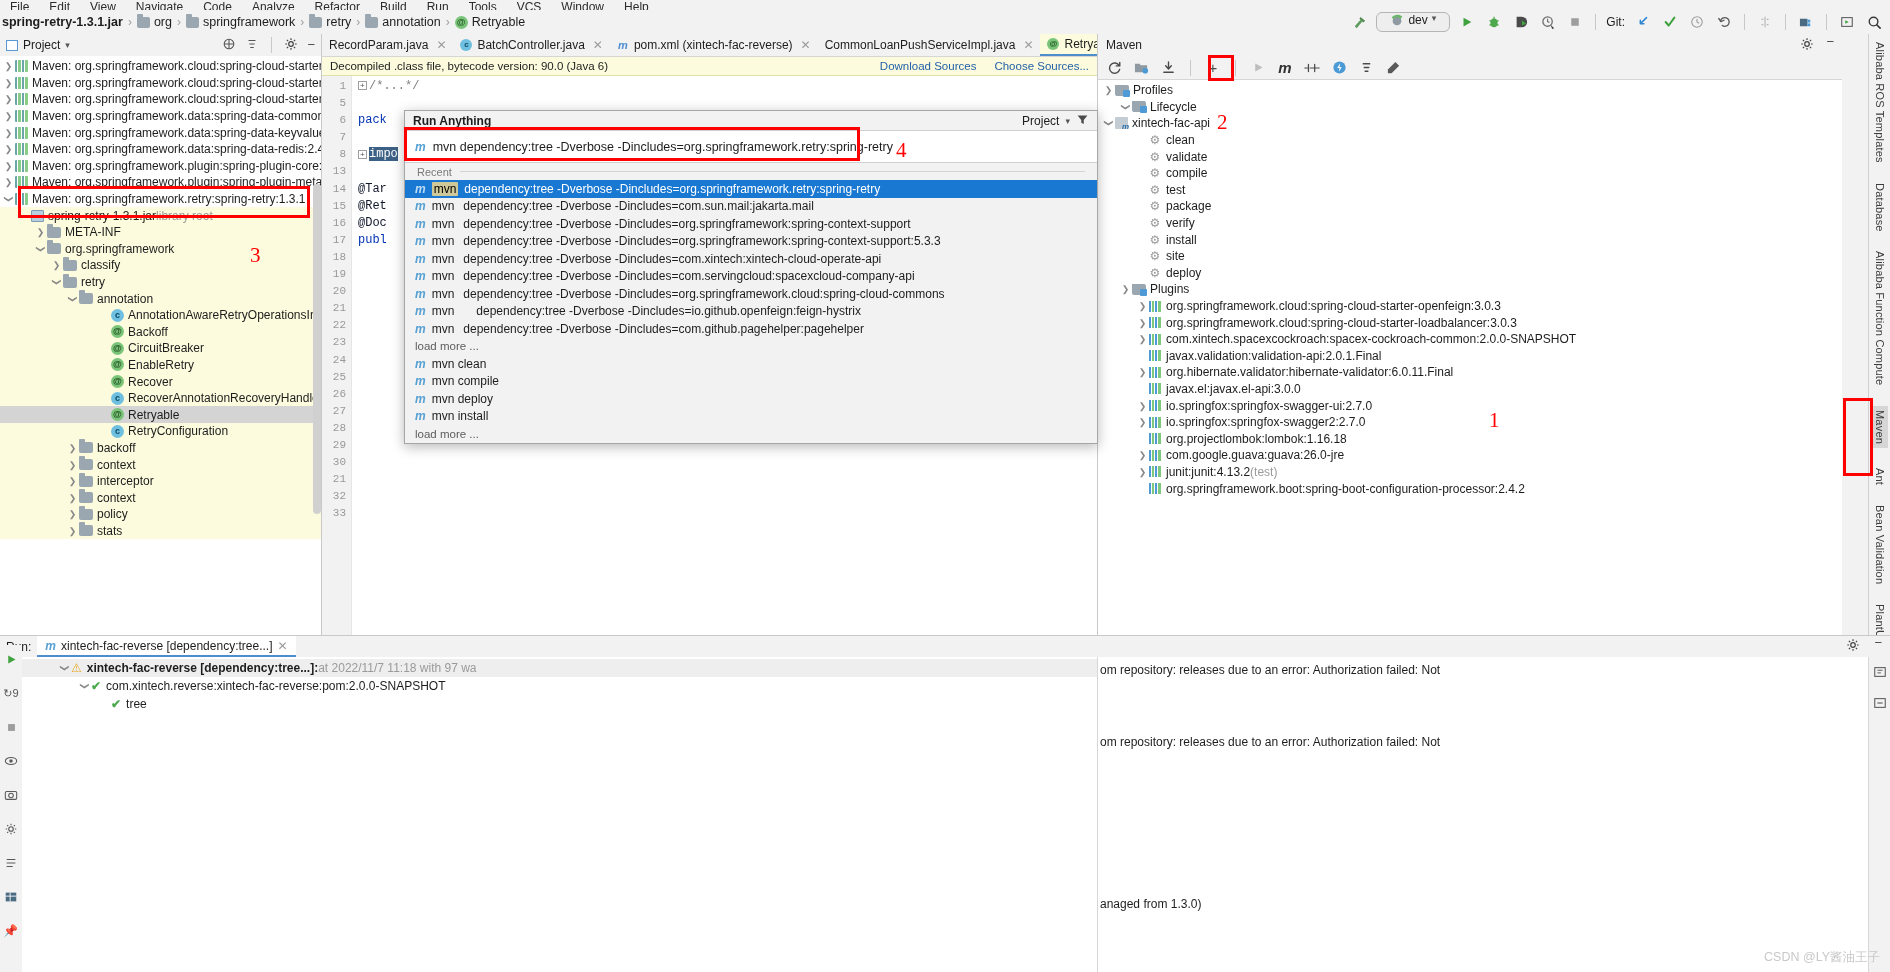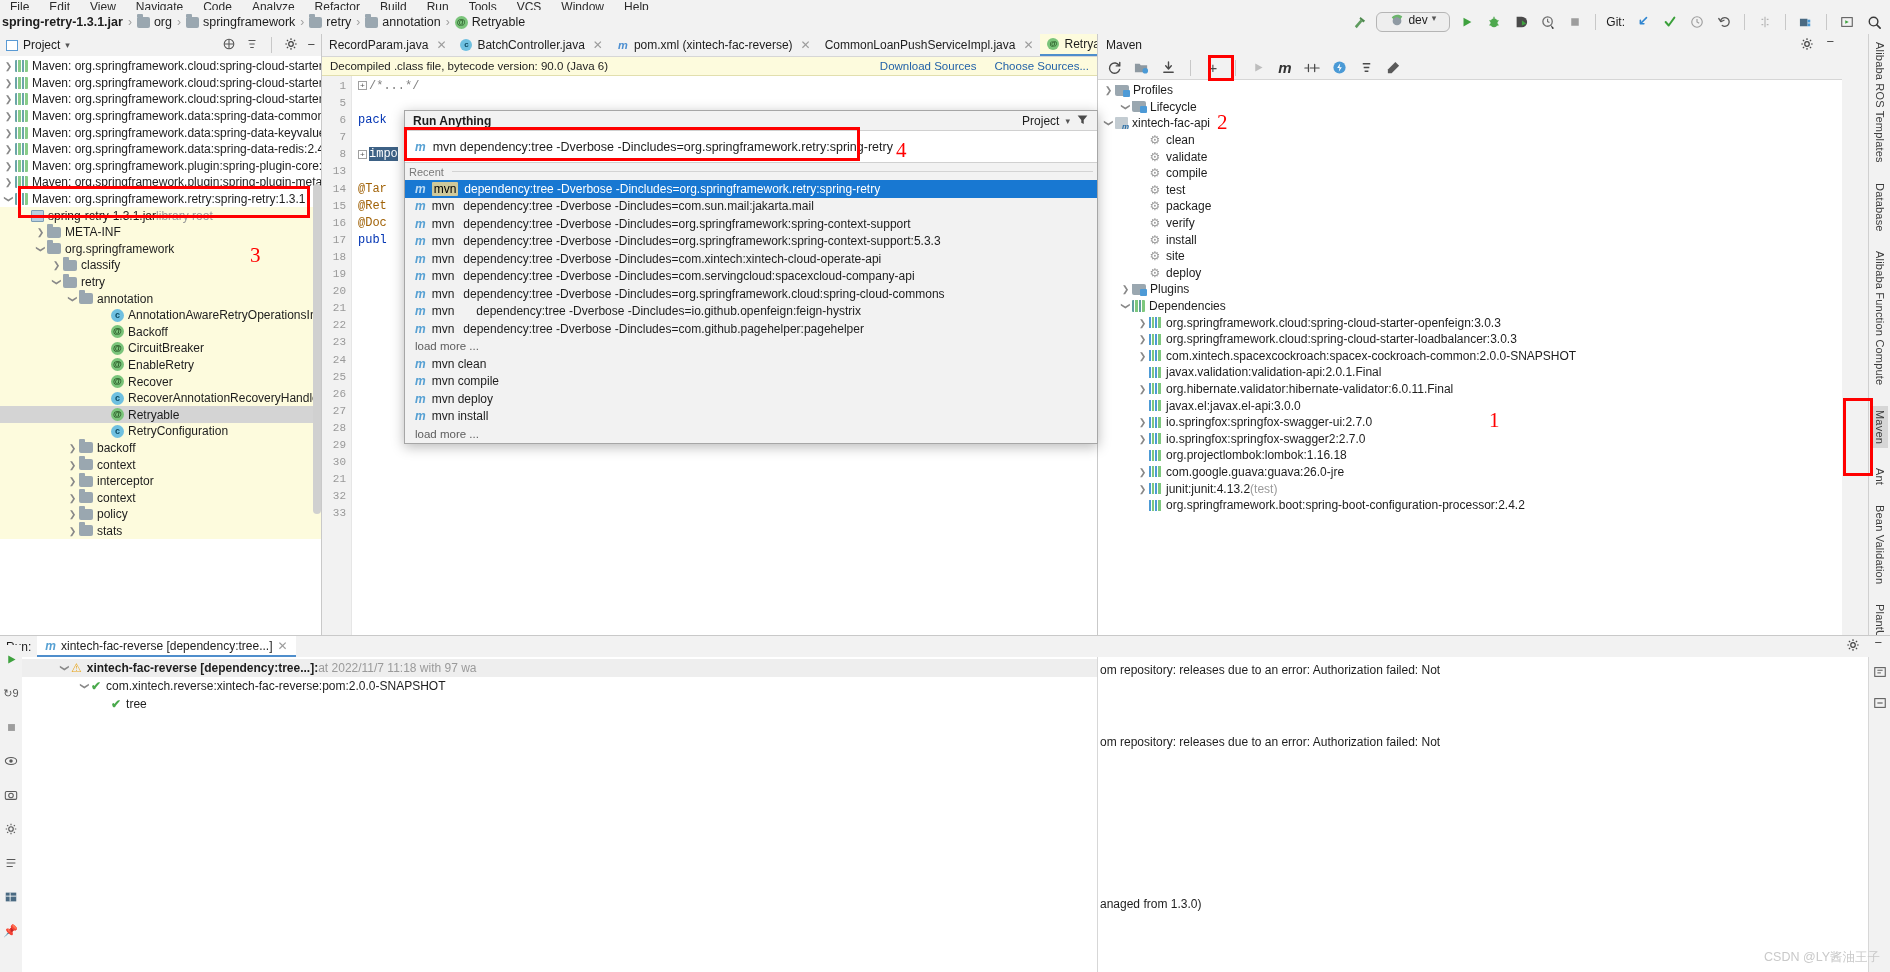--- a/index.html
+++ b/index.html
@@ -161,21 +161,21 @@
     padding-right: 5px; padding-top: 2px; border-right: 1px solid #e6e6e6;
   }
   .gutter div { height: 17.1px; line-height: 17.1px; }
   .code {
     flex: 1; font-family: "Liberation Mono", monospace; font-size: 12px;
     padding-top: 2px; position: relative; overflow: hidden;
   }
   .code .ln { height: 17.1px; line-height: 17.1px; padding-left: 6px; white-space: nowrap; }
   .kw { color: #0033b3; }
   .cmt { color: #808080; }
-  .anno { color: #a16207; }
+  .anno { color: #0f172a; }
   .hl-imp { background: #3d6185; color: #fff; }
   .fold-box {
     display:inline-block; width:9px; height:9px; border:1px solid #a0a0a0;
     font-size:8px; line-height:7px; text-align:center; color:#555; background:#fff;
     margin-right:2px; vertical-align: middle;
   }
 
   
   .run-anything {
     position: absolute; left: 404px; top: 110px; width: 694px;
@@ -187,21 +187,21 @@
     font-weight: bold; font-size: 12px; background: #f2f2f2;
   }
   .ra-head .ra-right { margin-left: auto; display: flex; align-items: center; gap: 6px; font-weight: normal; }
   .ra-input {
     height: 33px; background: #ffffff; border-top: 1px solid #d0d0d0; border-bottom: 1px solid #d0d0d0;
     display: flex; align-items: center; padding: 0 10px; gap: 7px; font-size: 12.5px;
   }
   .m-ico { color: #56a0d3; font-style: italic; font-weight: bold; font-size: 12px; }
   .ra-section {
     display: flex; align-items: center; gap: 8px; height: 17px;
-    padding: 0 4px; color: #7a7a7a; font-size: 11px; background: #f2f2f2;
+    padding: 0 12px; color: #7a7a7a; font-size: 11px; background: #f2f2f2;
   }
   .ra-section .rule { flex: 1; height: 1px; background: #d3d3d3; }
   .ra-item {
     height: 17.5px; display: flex; align-items: center; gap: 6px;
     padding: 0 8px 0 10px; font-size: 12px; background: #f2f2f2; white-space: nowrap;
   }
   .ra-item.selected { background: #1878d2; color: #fff; }
   .ra-item.selected .m-ico { color: #bcdcf5; }
   .mvn-chip { background: #cfc99a; color: #000; padding: 0 2px; border-radius: 1px; }
   .ra-more { height: 17.5px; display: flex; align-items: center; padding-left: 10px; color: #5d5d5d; font-size: 11.5px; background:#f2f2f2; }
@@ -982,26 +982,20 @@
           <span style="width: 38px; flex: 0 0 auto;"></span>
           <span class="arrow"></span>
           <span class="gear-ico">⚙</span>
           <span>deploy</span>
         </div>
         <div class="mrow">
           <span style="width: 21px; flex: 0 0 auto;"></span>
           <span class="arrow">❯</span>
           <span class="prof-ico"></span>
           <span>Plugins</span>
-        </div>
-        <div class="mrow">
-          <span style="width: 21px; flex: 0 0 auto;"></span>
-          <span class="arrow" style="transform: rotate(90deg);">❯</span>
-          <span class="dep-ico"></span>
-          <span>Dependencies</span>
         </div>
         <div class="mrow">
           <span style="width: 38px; flex: 0 0 auto;"></span>
           <span class="arrow">❯</span>
           <span class="bars-ico"></span>
           <span>org.springframework.cloud:spring-cloud-starter-openfeign:3.0.3</span>
         </div>
         <div class="mrow">
           <span style="width: 38px; flex: 0 0 auto;"></span>
           <span class="arrow">❯</span>

